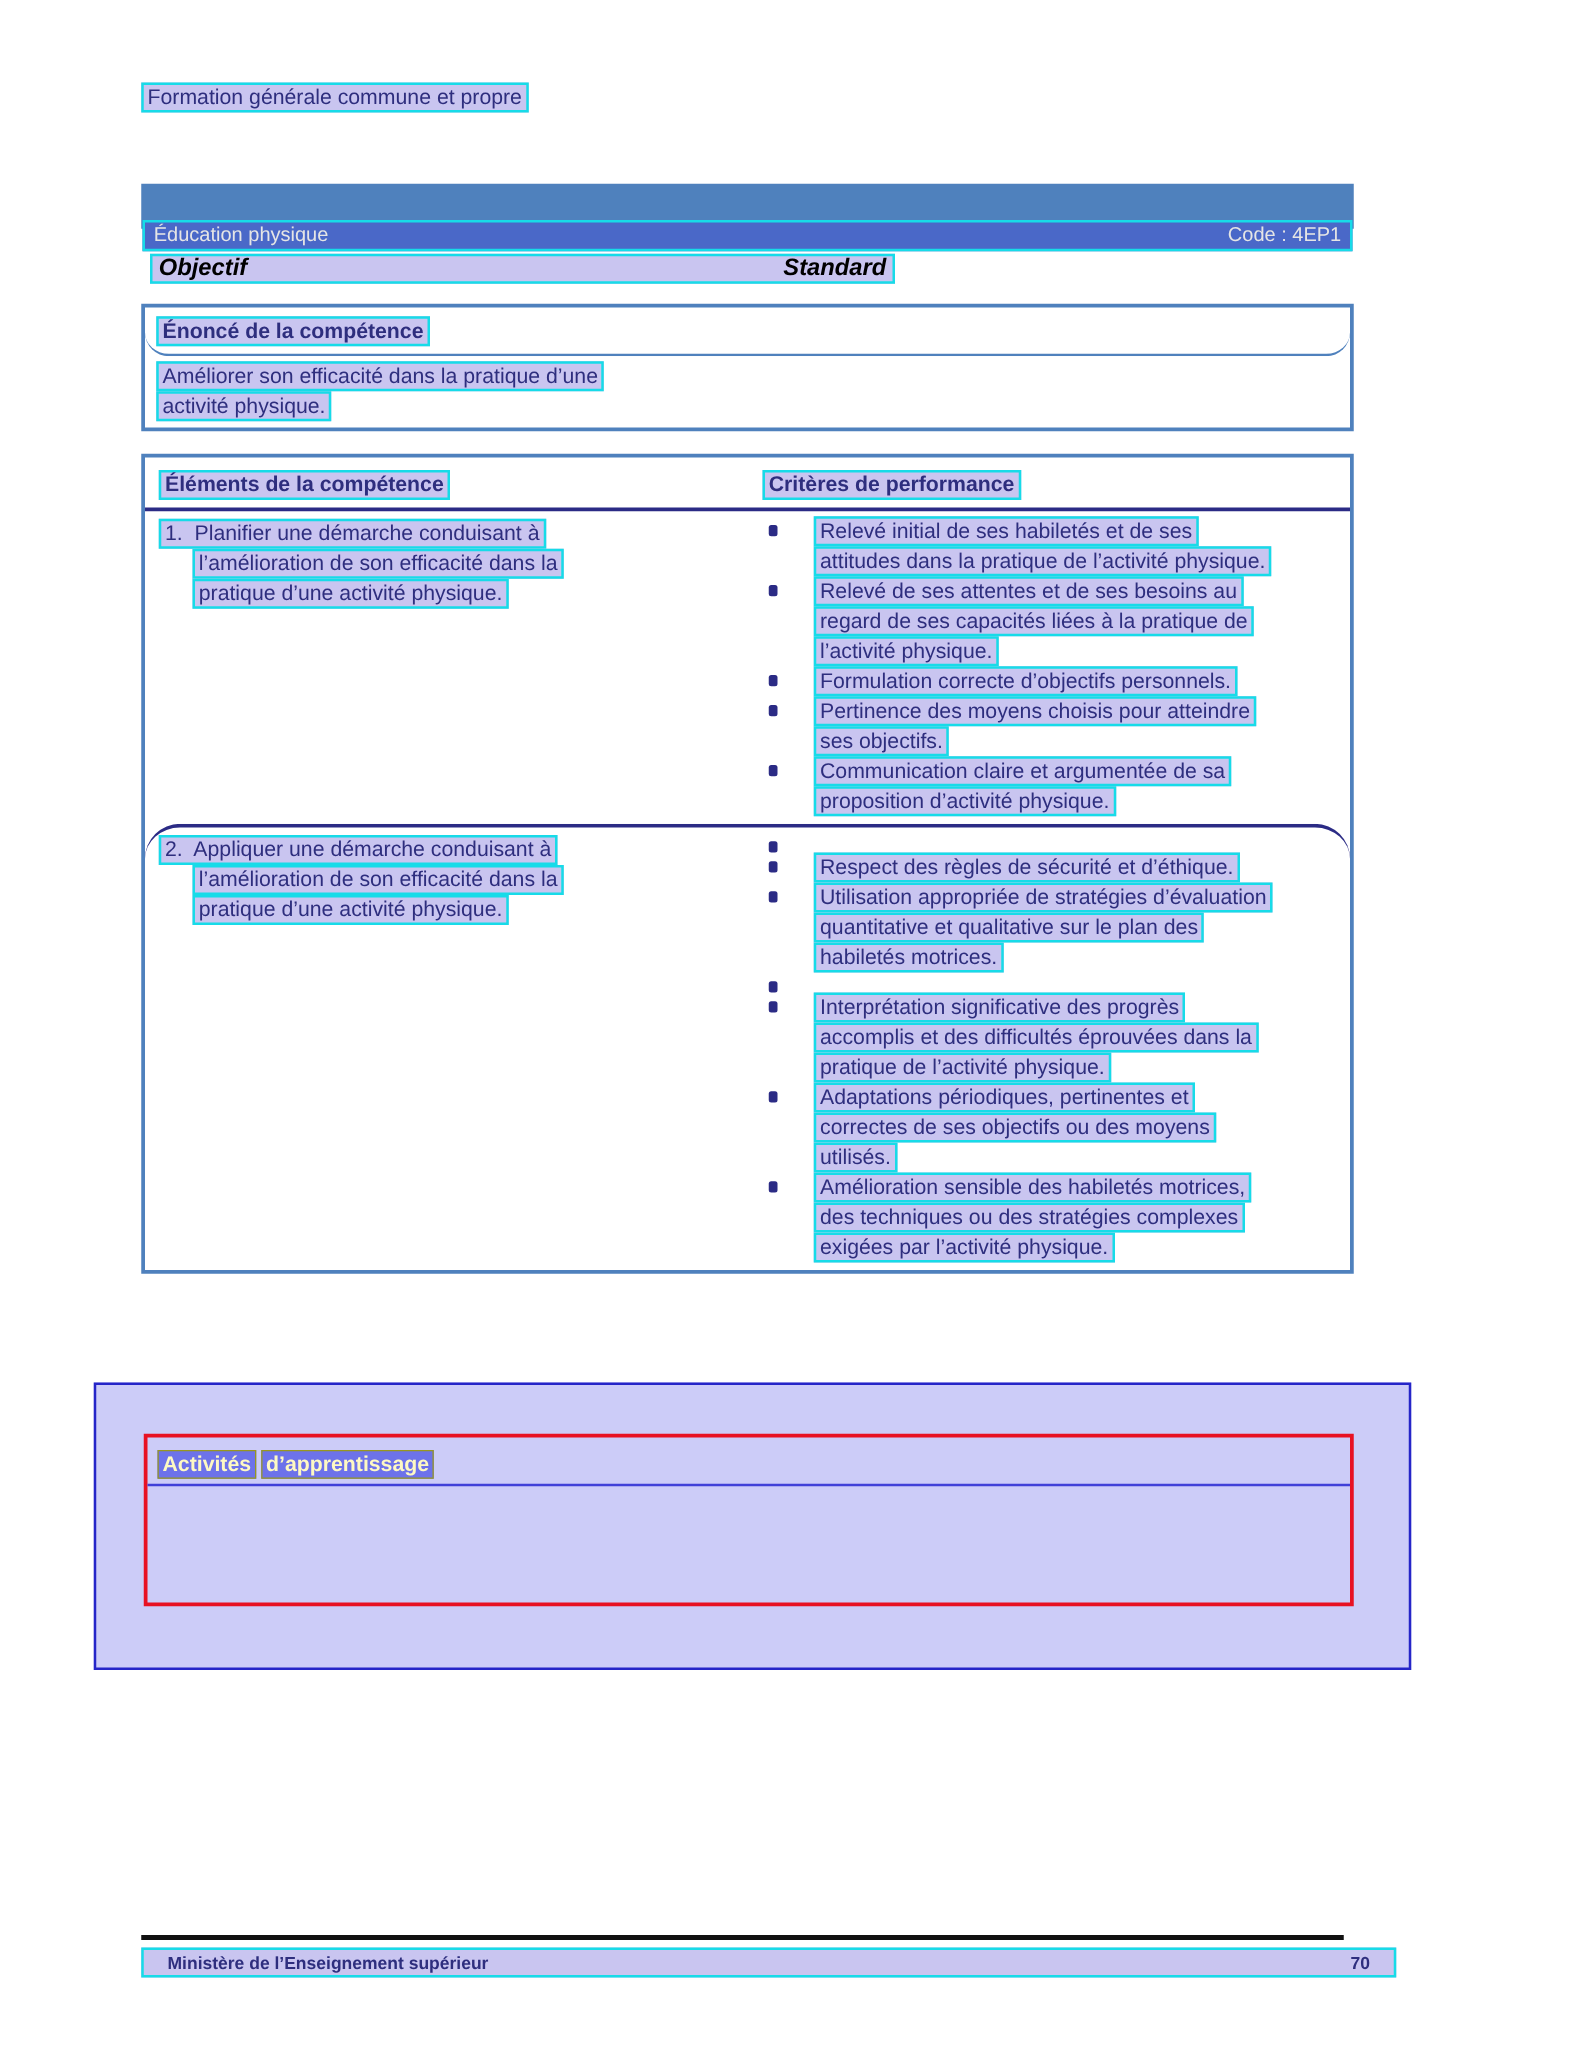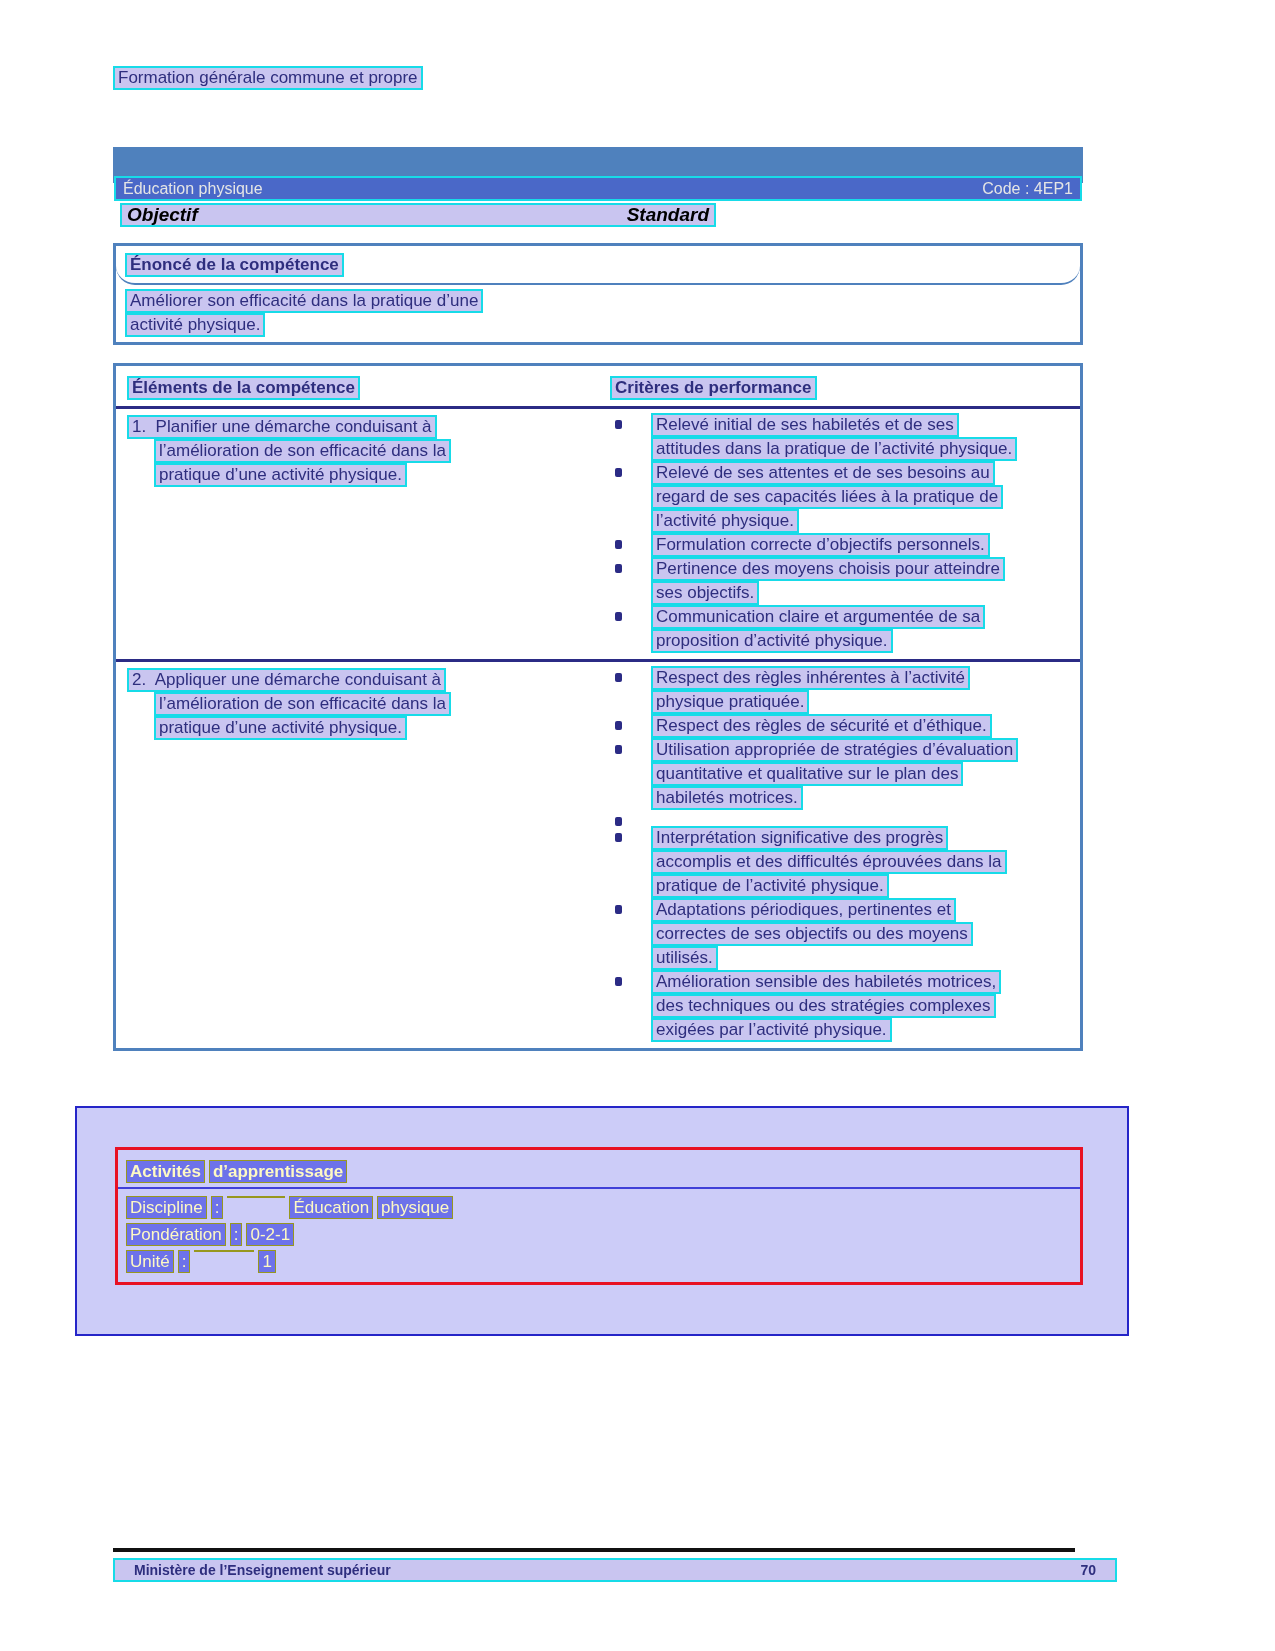--- a/index.html
+++ b/index.html
@@ -43,21 +43,21 @@
               border:3px solid var(--accent-blue);background:#fff;}
   .enonce-title{padding:7px 0 6px 9px;border-bottom:2px solid var(--accent-blue);border-radius:19px;}
   .enonce-body{padding:4px 0 0 9px;}
   .enonce-body > div{margin-bottom:0px;}
 
   .comp-table{position:absolute;left:113px;top:363px;width:964px;
               border:3px solid var(--accent-blue);background:#fff;}
   .thead{display:grid;grid-template-columns:494px 1fr;border-bottom:3px solid var(--divider-navy);}
   .thead .hcell-left{padding:10px 8px 6px 11px;}
   .thead .hcell-right{padding:10px 0 6px 0;}
-  .trow{display:grid;grid-template-columns:494px 1fr;padding:4px 0 6px;}
+  .trow{display:grid;grid-template-columns:494px 1fr;padding:4px 0 6px;border-radius:28px;}
   .trow + .trow{border-top:3px solid var(--divider-navy);}
   .cell-left{padding:2px 8px 0 11px;}
   .cell-left .indent{margin-left:27px;}
   .cell-left > div, .bullet-lines > div{margin-bottom:0px;}
   .bullet-item{display:flex;align-items:flex-start;}
   .bullet{flex:0 0 auto;width:7px;height:9px;border-radius:2px;
           background:var(--bullet-color);margin:7px 0 0 5px;}
   .bullet-lines{margin-left:29px;}
 
   .overlay{position:absolute;left:75px;top:1106px;width:1050px;height:226px;
@@ -167,24 +167,20 @@
         </div>
         <div class="trow">
           <div class="cell-left">
             <div><span class="hl-line">2.  Appliquer une démarche conduisant à</span></div>
             <div class="indent"><span class="hl-line">l’amélioration de son efficacité dans la</span></div>
             <div class="indent"><span class="hl-line">pratique d’une activité physique.</span></div>
           </div>
           <div class="cell-right">
             <div class="bullet-item">
               <span class="bullet"></span>
-              <div class="bullet-lines">
-                <div><span class="hl-line">Respect des règles inhérentes à l’activité</span></div>
-                <div><span class="hl-line">physique pratiquée.</span></div>
-              </div>
             </div>
             <div class="bullet-item">
               <span class="bullet"></span>
               <div class="bullet-lines">
                 <div><span class="hl-line">Respect des règles de sécurité et d’éthique.</span></div>
               </div>
             </div>
             <div class="bullet-item">
               <span class="bullet"></span>
               <div class="bullet-lines">
@@ -222,25 +218,20 @@
             </div>
           </div>
         </div>
       </div>
   </div>
 
   <div class="overlay"></div>
 
   <div class="activities-box">
     <div class="act-title"><span class="wtoken bold">Activités</span><span class="wtoken bold">d’apprentissage</span></div>
-    <div class="act-rows">
-        <div class="act-row"><span class="wtoken">Discipline</span><span class="wtoken">:</span><span class="wtoken wtoken-empty" style="width: 50px;"></span><span class="wtoken">Éducation</span><span class="wtoken">physique</span></div>
-        <div class="act-row"><span class="wtoken">Pondération</span><span class="wtoken">:</span><span class="wtoken">0-2-1</span></div>
-        <div class="act-row"><span class="wtoken">Unité</span><span class="wtoken">:</span><span class="wtoken wtoken-empty" style="width: 52px;"></span><span class="wtoken">1</span></div>
-      </div>
   </div>
 
   <div class="footer-rule"></div>
   <div class="footer-hl">
     <span>Ministère de l’Enseignement supérieur</span>
     <span>70</span>
   </div>
 
 </div>
 

